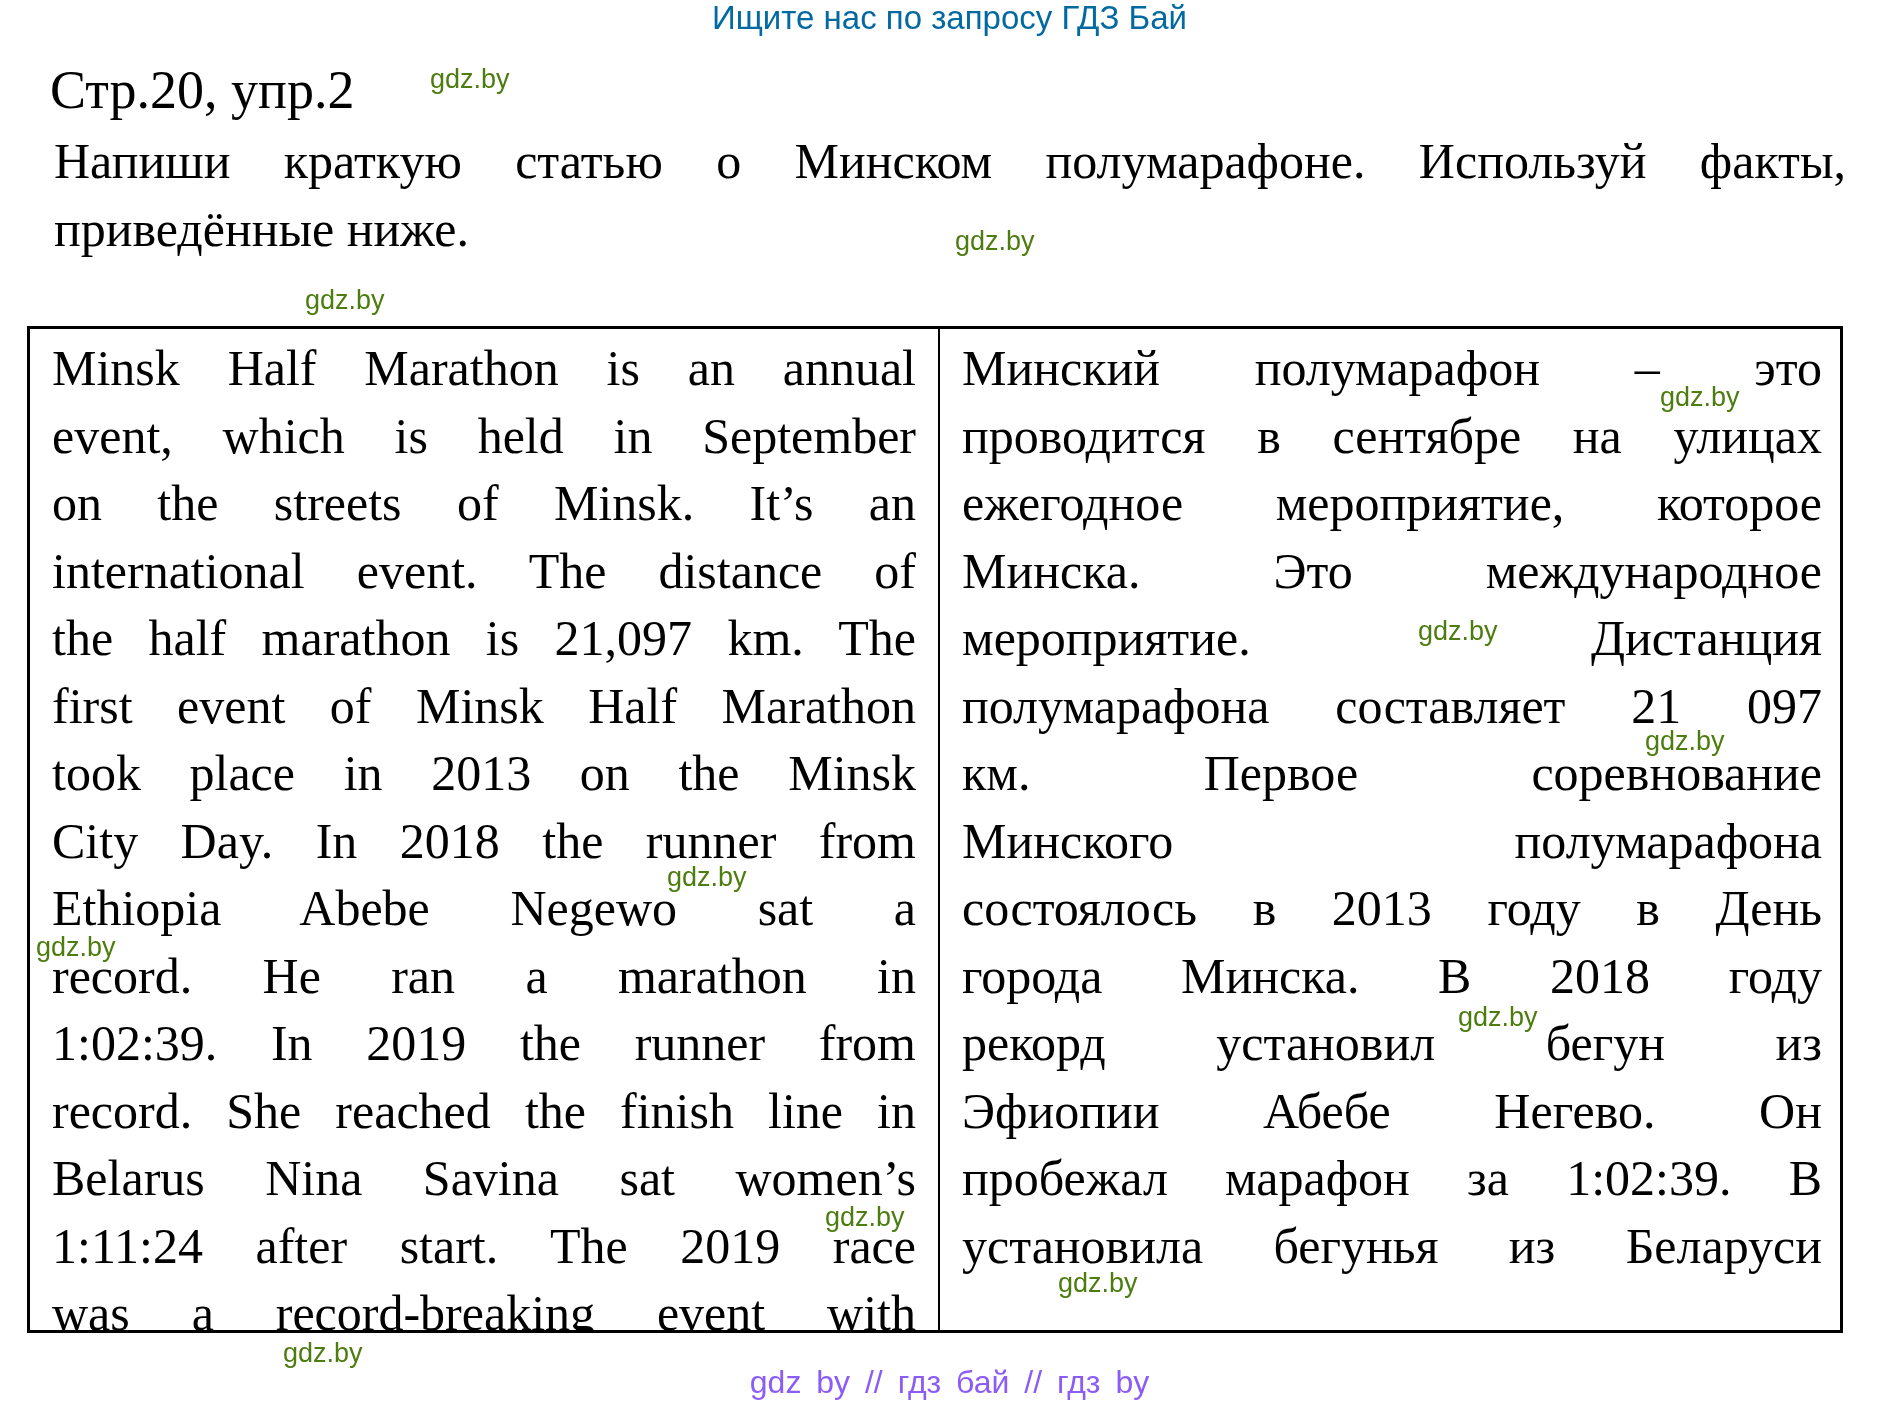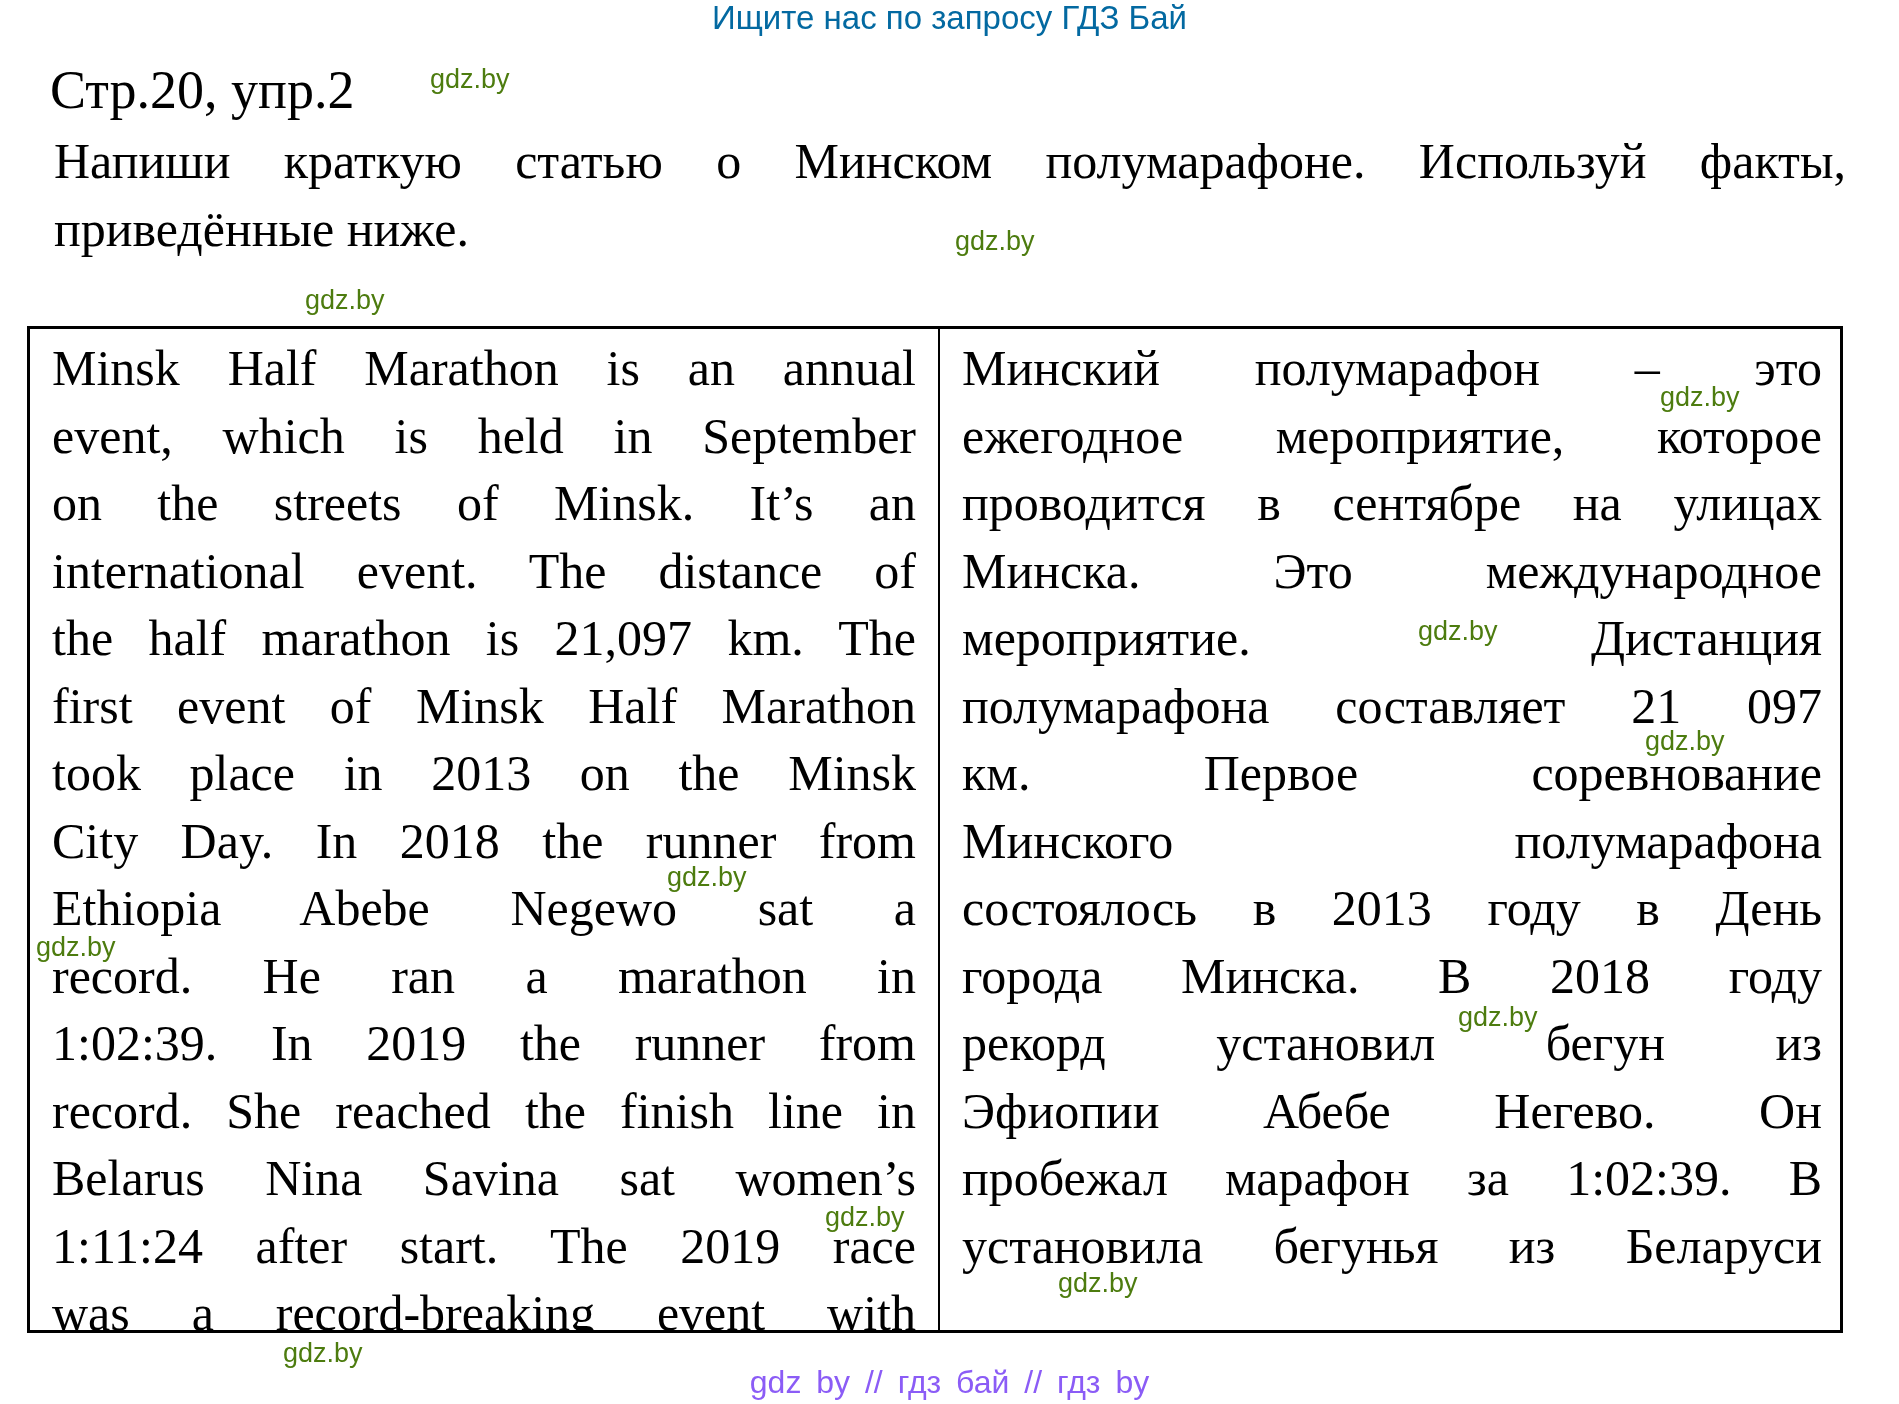--- a/index.html
+++ b/index.html
@@ -37,22 +37,22 @@
     <span class="line"><span style="white-space: nowrap; letter-spacing: 0px;">Ethiopia Abebe Negewo sat a</span></span>
     <span class="line"><span style="white-space: nowrap; letter-spacing: 0px;">record. He ran a marathon in</span></span>
     <span class="line"><span style="white-space: nowrap; letter-spacing: 0px;">1:02:39. In 2019 the runner from</span></span>
     <span class="line"><span style="white-space: nowrap; letter-spacing: 0px;">record. She reached the finish line in</span></span>
     <span class="line"><span style="white-space: nowrap; letter-spacing: 0px;">Belarus Nina Savina sat women’s</span></span>
     <span class="line"><span style="white-space: nowrap; letter-spacing: 0px;">1:11:24 after start. The 2019 race</span></span>
     <span class="line"><span style="white-space: nowrap; letter-spacing: 0px;">was a record-breaking event with</span></span>
   </div>
   <div class="col right">
     <span class="line"><span style="white-space: nowrap; letter-spacing: 0px;">Минский полумарафон – это</span></span>
+    <span class="line"><span style="white-space: nowrap; letter-spacing: 0px;">проводится в сентябре на улицах</span></span>
     <span class="line"><span style="white-space: nowrap; letter-spacing: 0px;">ежегодное мероприятие, которое</span></span>
-    <span class="line"><span style="white-space: nowrap; letter-spacing: 0px;">проводится в сентябре на улицах</span></span>
     <span class="line"><span style="white-space: nowrap; letter-spacing: 0px;">Минска. Это международное</span></span>
     <span class="line"><span style="white-space: nowrap; letter-spacing: 0px;">мероприятие. Дистанция</span></span>
     <span class="line"><span style="white-space: nowrap; letter-spacing: 0px;">полумарафона составляет 21 097</span></span>
     <span class="line"><span style="white-space: nowrap; letter-spacing: 0px;">км. Первое соревнование</span></span>
     <span class="line"><span style="white-space: nowrap; letter-spacing: 0px;">Минского полумарафона</span></span>
     <span class="line"><span style="white-space: nowrap; letter-spacing: 0px;">состоялось в 2013 году в День</span></span>
     <span class="line"><span style="white-space: nowrap; letter-spacing: 0px;">города Минска. В 2018 году</span></span>
     <span class="line"><span style="white-space: nowrap; letter-spacing: 0px;">рекорд установил бегун из</span></span>
     <span class="line"><span style="white-space: nowrap; letter-spacing: 0px;">Эфиопии Абебе Негево. Он</span></span>
     <span class="line"><span style="white-space: nowrap; letter-spacing: 0px;">пробежал марафон за 1:02:39. В</span></span>

